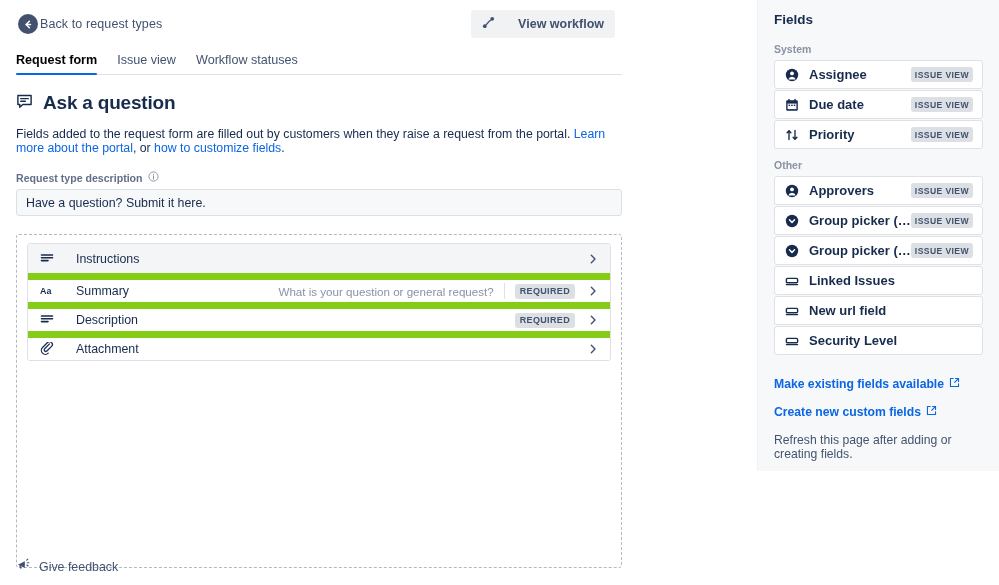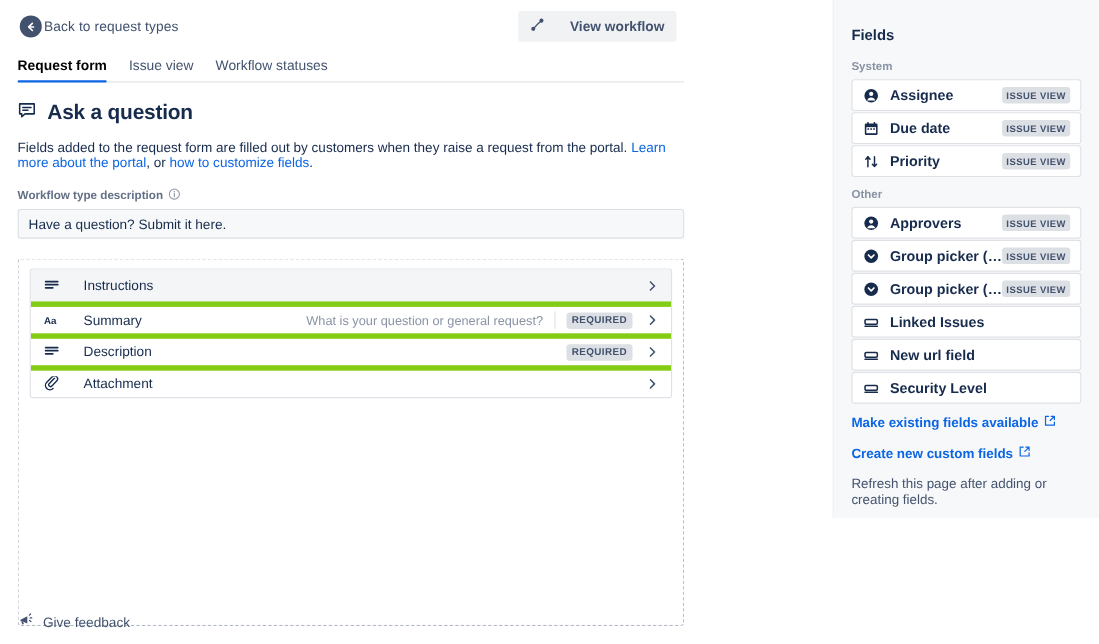--- a/index.html
+++ b/index.html
@@ -93,21 +93,21 @@
   .form-card {
     background: #fff; border: 1px solid #DFE1E6; border-radius: 3px;
     overflow: hidden;
   }
   .form-row {
     display: flex; align-items: center;
     height: 29px; padding: 0 11px 0 12px; cursor: pointer;
     background: #ffffff;
   }
   .form-row.instructions { background: #F4F5F7; }
-  .form-row + .form-row { border-top: 5px solid #84cc16; }
+  .form-row + .form-row { border-top: 7px solid #84cc16; }
   .row-icon { width: 16px; display: flex; align-items: center; flex: none; }
   .row-name { font-size: 12.4px; color: #172B4D; margin-left: 20px; }
   .row-spacer { flex: 1; }
   .row-hint { font-size: 11.6px; color: #8993A4; padding-right: 10px; }
   .divider-v { width: 1px; height: 16px; background: #DFE1E6; margin-right: 10px; }
   .badge-required {
     background: #DCDFE4; color: #42526E;
     font-size: 9px; font-weight: bold; letter-spacing: .35px;
     border-radius: 3px; padding: 2.5px 5px; margin-right: 12px;
   }
@@ -128,21 +128,21 @@
     font-size: 12.4px; font-weight: bold; padding: 6px 11px;
   }
   .btn-subtle { background: transparent; color: #626F86; }
   .btn-default { background: #F1F2F4; color: #42526E; }
   .btn-primary { background: #0C5FD3; color: #ffffff; }
 
   
   .sidebar {
     width: 242px; height: 471px;
     background: #F7F8F9; border-left: 1px solid #F0F1F3;
-    padding: 24px 16px 0 16px; position: relative;
+    padding: 12px 16px 0 16px; position: relative;
   }
   .sidebar-title { font-size: 13.5px; font-weight: bold; color: #172B4D; margin-bottom: 16px; }
   .group-label {
     font-size: 10.5px; color: #8993A4; font-weight: bold;
     margin-bottom: 5px; margin-top: 10px;
   }
   .field-card {
     display: flex; align-items: center;
     background: #ffffff; border: 1px solid #DFE1E6; border-radius: 3px;
     height: 29px; padding: 0 9px 0 10px; margin-bottom: 1px; cursor: pointer;
@@ -210,21 +210,21 @@
         </svg>
       </span>
       <span class="title-text">Ask a question</span>
     </div>
 
     <div class="desc">
       <span>Fields added to the request form are filled out by customers when they raise a request from the portal. </span><a href="#">Learn more about the portal</a><span>, or </span><a href="#">how to customize fields</a><span>.</span>
     </div>
 
     <div class="field-label">
-      <span>Workflow type description</span>
+      <span>Request type description</span>
       <span>
         <svg width="11" height="11" viewBox="0 0 12 12">
             <circle cx="6" cy="6" r="5" fill="none" stroke="#8993A4" stroke-width="1"></circle>
             <circle cx="6" cy="3.6" r=".7" fill="#8993A4"></circle>
             <path d="M6 5.3 V8.6" stroke="#8993A4" stroke-width="1.1" stroke-linecap="round"></path>
           </svg>
       </span>
     </div>
     <input class="rt-input" value="Have a question? Submit it here." placeholder="Have a question? Submit it here." style="">
 

